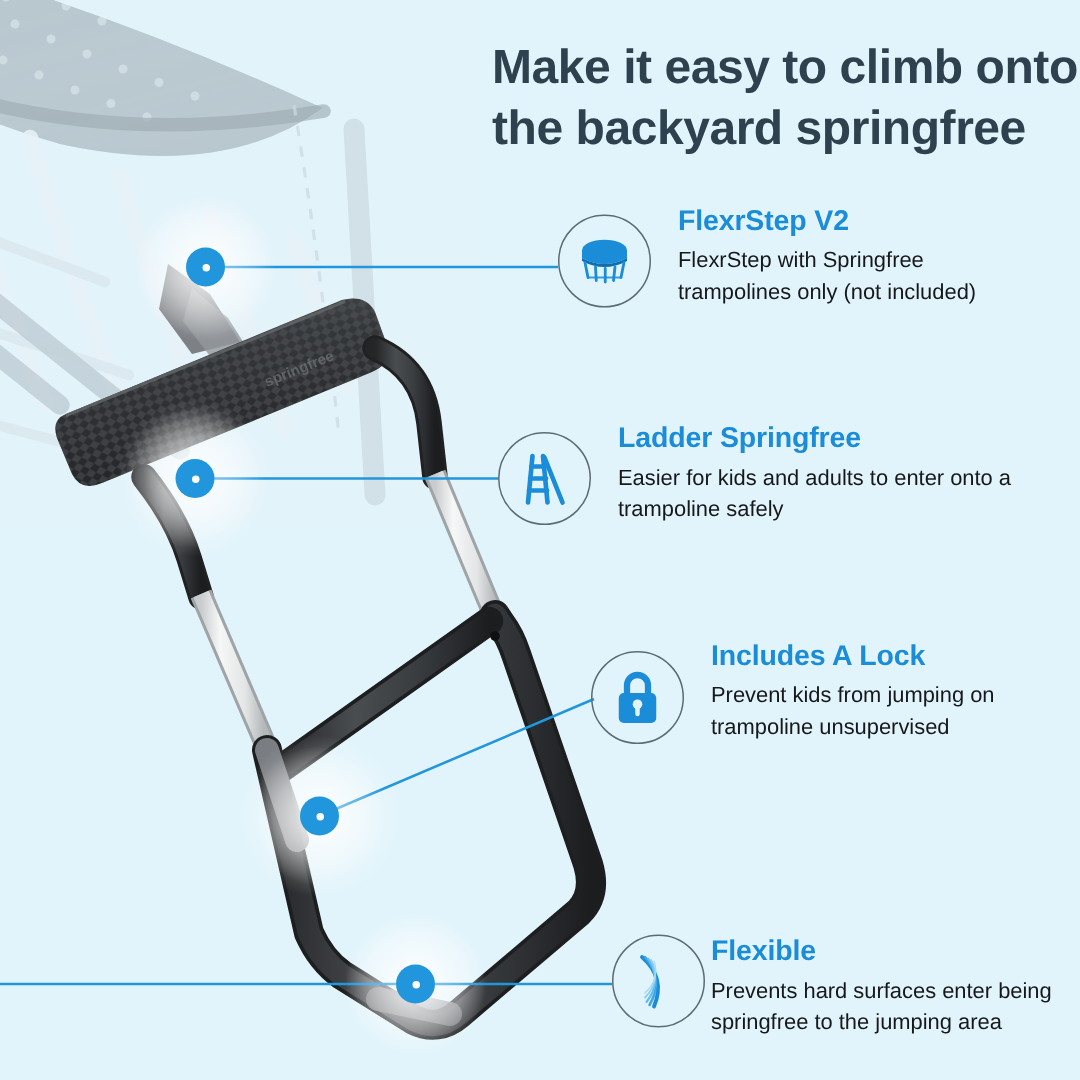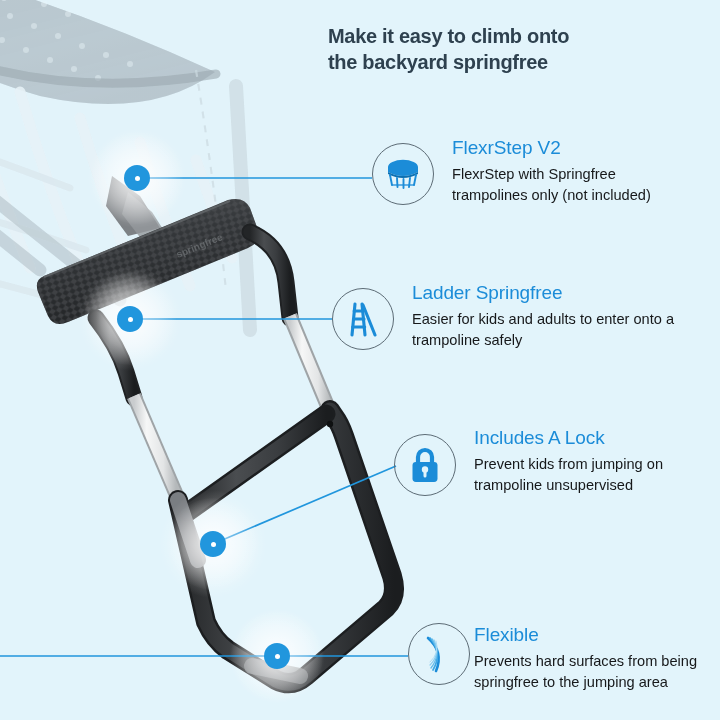--- a/index.html
+++ b/index.html
@@ -30,21 +30,21 @@
     width: 720px; height: 720px;
   }
 
   
   #headline {
     position: absolute;
     left: 328px;
     top: 24px;
     width: 380px;
     color: #2e414f;
-    font-size: 20px;
+    font-size: 32px;
     font-weight: bold;
     line-height: 1.28;
     letter-spacing: -0.3px;
   }
   #headline .hl-line { display: block; white-space: nowrap; }
 
   
   .feature {
     position: absolute;
   }
@@ -59,21 +59,21 @@
     display: flex;
     align-items: center;
     justify-content: center;
   }
   .feature-text {
     position: absolute;
   }
   .feature-title {
     color: #1b8cd8;
     font-size: 19px;
-    font-weight: normal;
+    font-weight: bold;
     line-height: 1.15;
     white-space: nowrap;
     letter-spacing: -0.1px;
   }
   .feature-desc {
     color: #16181a;
     font-size: 14.6px;
     line-height: 1.42;
     margin-top: 5px;
   }
@@ -381,19 +381,19 @@
           <path d="M8 4 Q21 19 11 36" stroke="#3ea7e4" stroke-width="1.7"></path>
           <path d="M10 5 Q20 20 9 34" stroke="#63bbeb" stroke-width="1.4"></path>
           <path d="M12 6 Q19 20 8 31" stroke="#8bcdf1" stroke-width="1.2"></path>
           <path d="M14 7 Q18 19 8 28" stroke="#a9daf4" stroke-width="1"></path>
         </g>
       </svg>
     </div>
     <div class="feature-text">
       <div class="feature-title">Flexible</div>
       <div class="feature-desc">
-        <span class="d-line">Prevents hard surfaces from being</span>
+        <span class="d-line">Prevents hard surfaces enter being</span>
         <span class="d-line">springfree to the jumping area</span>
       </div>
     </div>
   </div>
 
 </div>
 
 </body></html>

